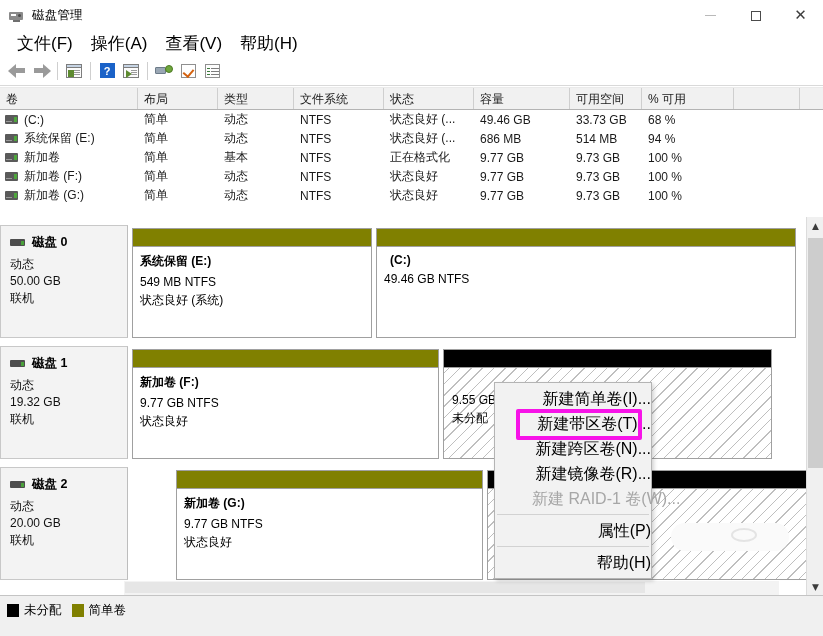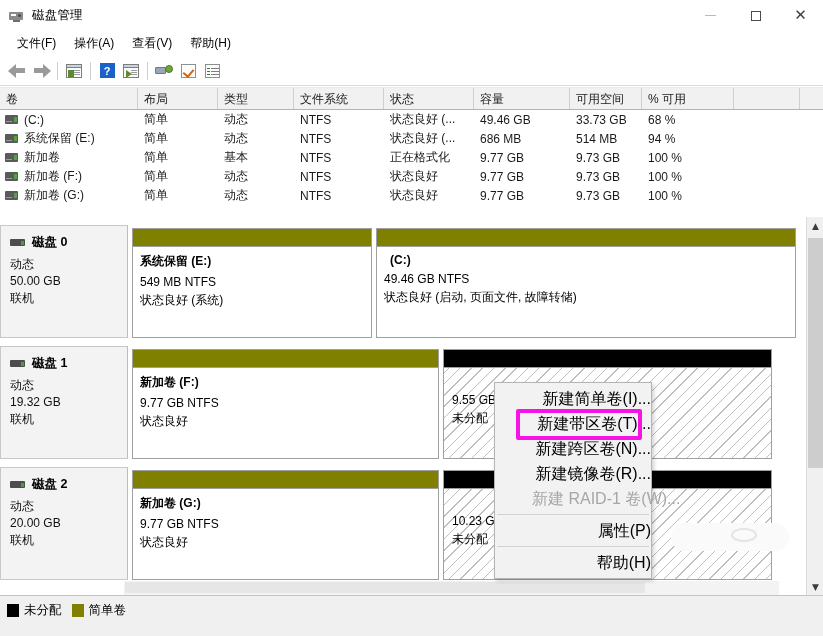--- a/index.html
+++ b/index.html
@@ -59,21 +59,21 @@
   .glyph-min { display:block; width: 11px; height: 1px; background: #b9b9b9; }
   .glyph-max { display:block; width: 10px; height: 10px; border: 1.3px solid #4b4b4b; }
   .glyph-close { font-size: 15px; line-height: 1; color: #3c3c3c; font-family:"DejaVu Sans", sans-serif; }
 
   
   .menubar {
     position: absolute; left: 0; top: 31px; width: 823px; height: 25px;
     background: #ffffff; display: flex; align-items: center; padding-left: 8px;
   }
   .menu-item {
-    font-size: 12px; color: #000; padding: 3px 9px 3px 9px; cursor: default;
+    font-size: 17px; color: #000; padding: 3px 9px 3px 9px; cursor: default;
   }
 
   
   .toolbar {
     position: absolute; left: 0; top: 56px; width: 823px; height: 30px;
     background: #ffffff; border-bottom: 1px solid #d9d9d9;
     display: flex; align-items: center; padding-left: 5px;
   }
   .tb-btn {
     width: 24px; height: 24px; display: flex; align-items: center;
@@ -520,21 +520,20 @@
             <div class="pname">系统保留 (E:)</div>
             <div class="pline">549 MB NTFS</div>
             <div class="pline">状态良好 (系统)</div>
           </div>
         </div>
         <div class="part" style="width:420px;">
           <div class="cap simple"></div>
           <div class="body">
             <div class="pname" style="padding-left:6px;">(C:)</div>
             <div class="pline">49.46 GB NTFS</div>
-            <div class="pline">状态良好 (启动, 页面文件, 故障转储)</div>
           </div>
         </div>
       </div>
     </div>
 
     <div class="disk-row" style="top:129px; height:113px; width:806px;">
       <div class="disk-info">
         <div class="dtitle">
           <span class="disk-ico"></span>
           <span>磁盘 1</span>
@@ -555,21 +554,21 @@
         <div class="part" style="width:329px;">
           <div class="cap unalloc"></div>
           <div class="body hatch">
             <div class="pline" style="margin-top:17px;">9.55 GB</div>
             <div class="pline">未分配</div>
           </div>
         </div>
       </div>
     </div>
 
-    <div class="disk-row" style="top:250px; height:113px; width:806px;">
+    <div class="disk-row" style="top:250px; height:113px; width:806px;gap:44px;">
       <div class="disk-info">
         <div class="dtitle">
           <span class="disk-ico"></span>
           <span>磁盘 2</span>
         </div>
         <div class="dline">动态</div>
         <div class="dline">20.00 GB</div>
         <div class="dline">联机</div>
       </div>
       <div class="parts">

